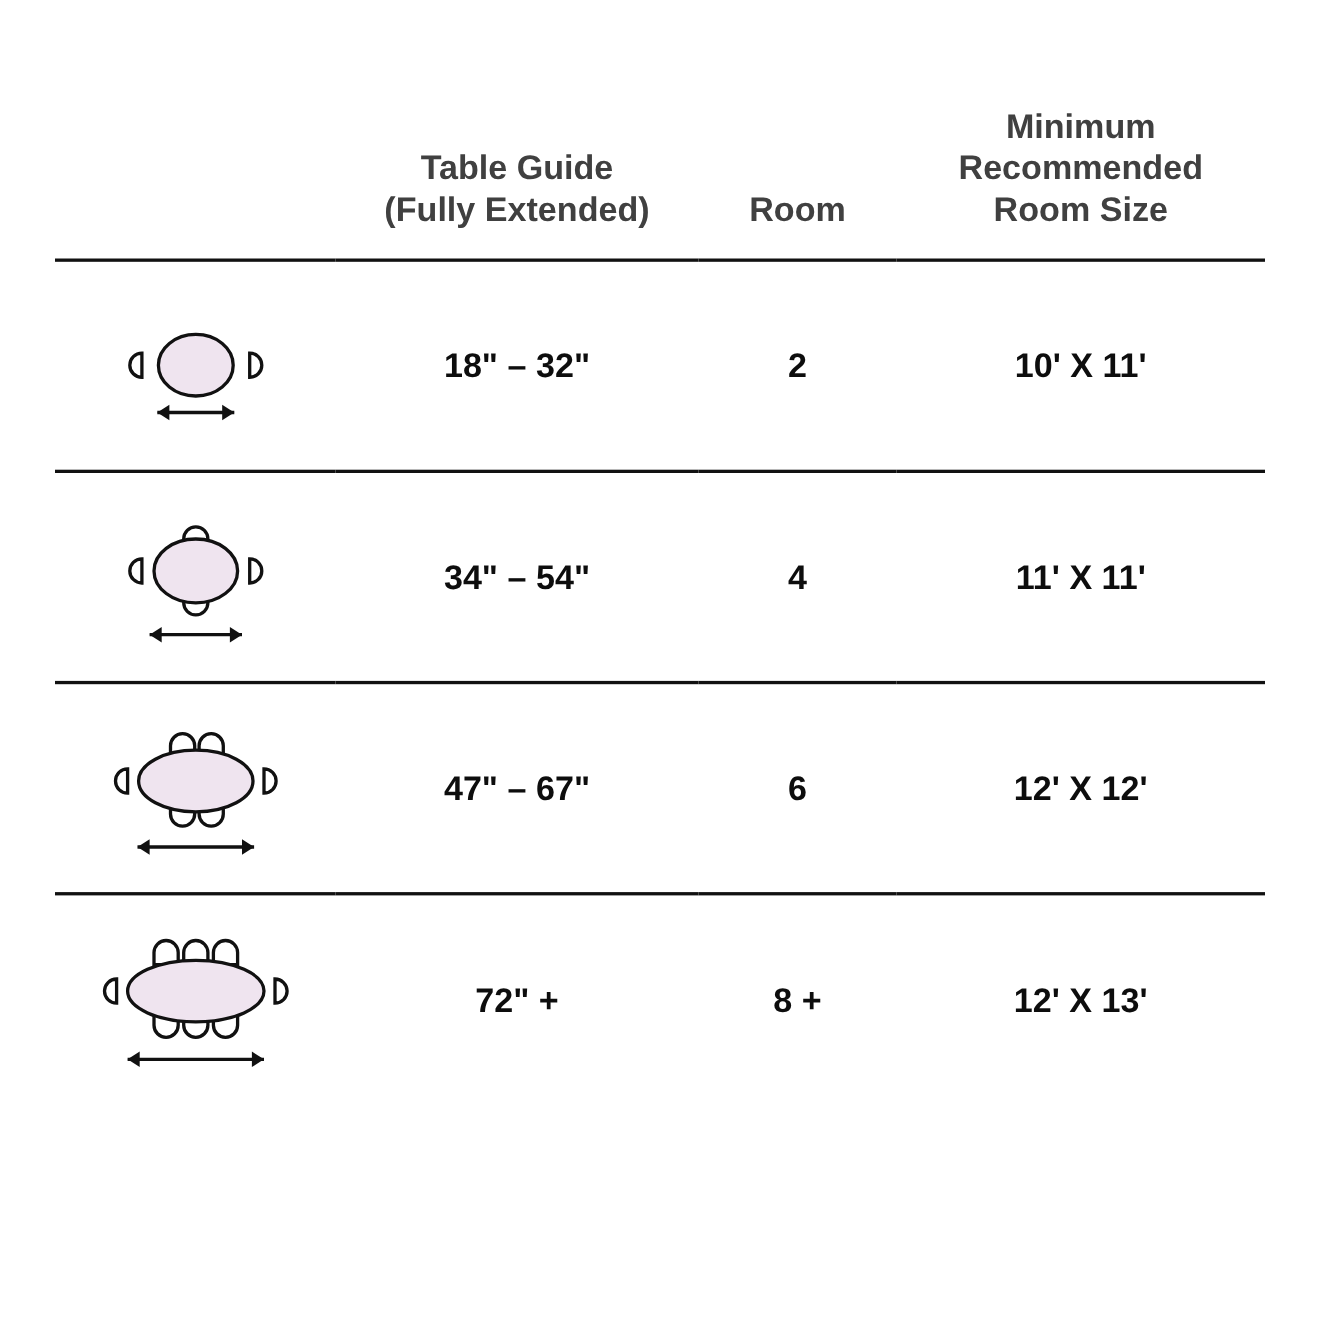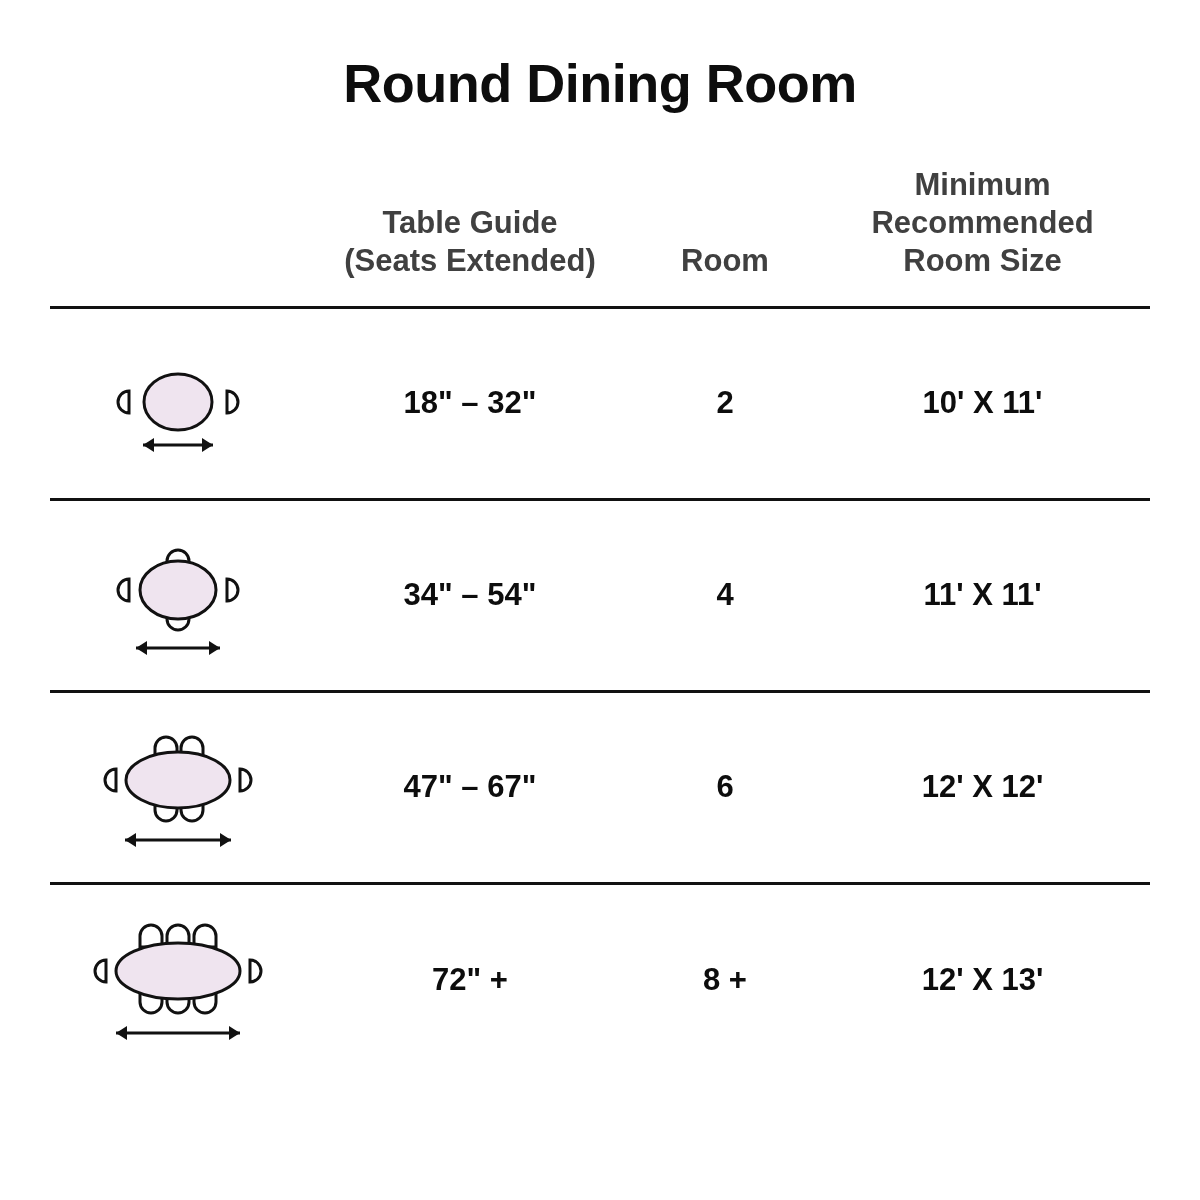--- a/index.html
+++ b/index.html
@@ -77,36 +77,35 @@
     width: 100%;
   }
   .hdr-sub { display: block; }
 </style>
 </head>
 <body>
 
 <div class="page">
 
   <div class="title">
-    <span class="line">Round Dining Room</span>
   </div>
 
   <table class="guide">
     <colgroup>
       <col class="c-icon">
       <col class="c-len">
       <col class="c-seats">
       <col class="c-room">
     </colgroup>
     <thead>
       <tr>
         <th class="blank"></th>
         <th>
           <span class="hdr-sub">Table Guide</span>
-          <span class="hdr-sub">(Seats Extended)</span>
+          <span class="hdr-sub">(Fully Extended)</span>
         </th>
         <th>Room</th>
         <th>
           <span class="hdr-sub">Minimum</span>
           <span class="hdr-sub">Recommended</span>
           <span class="hdr-sub">Room Size</span>
         </th>
       </tr>
     </thead>
     <tbody>

